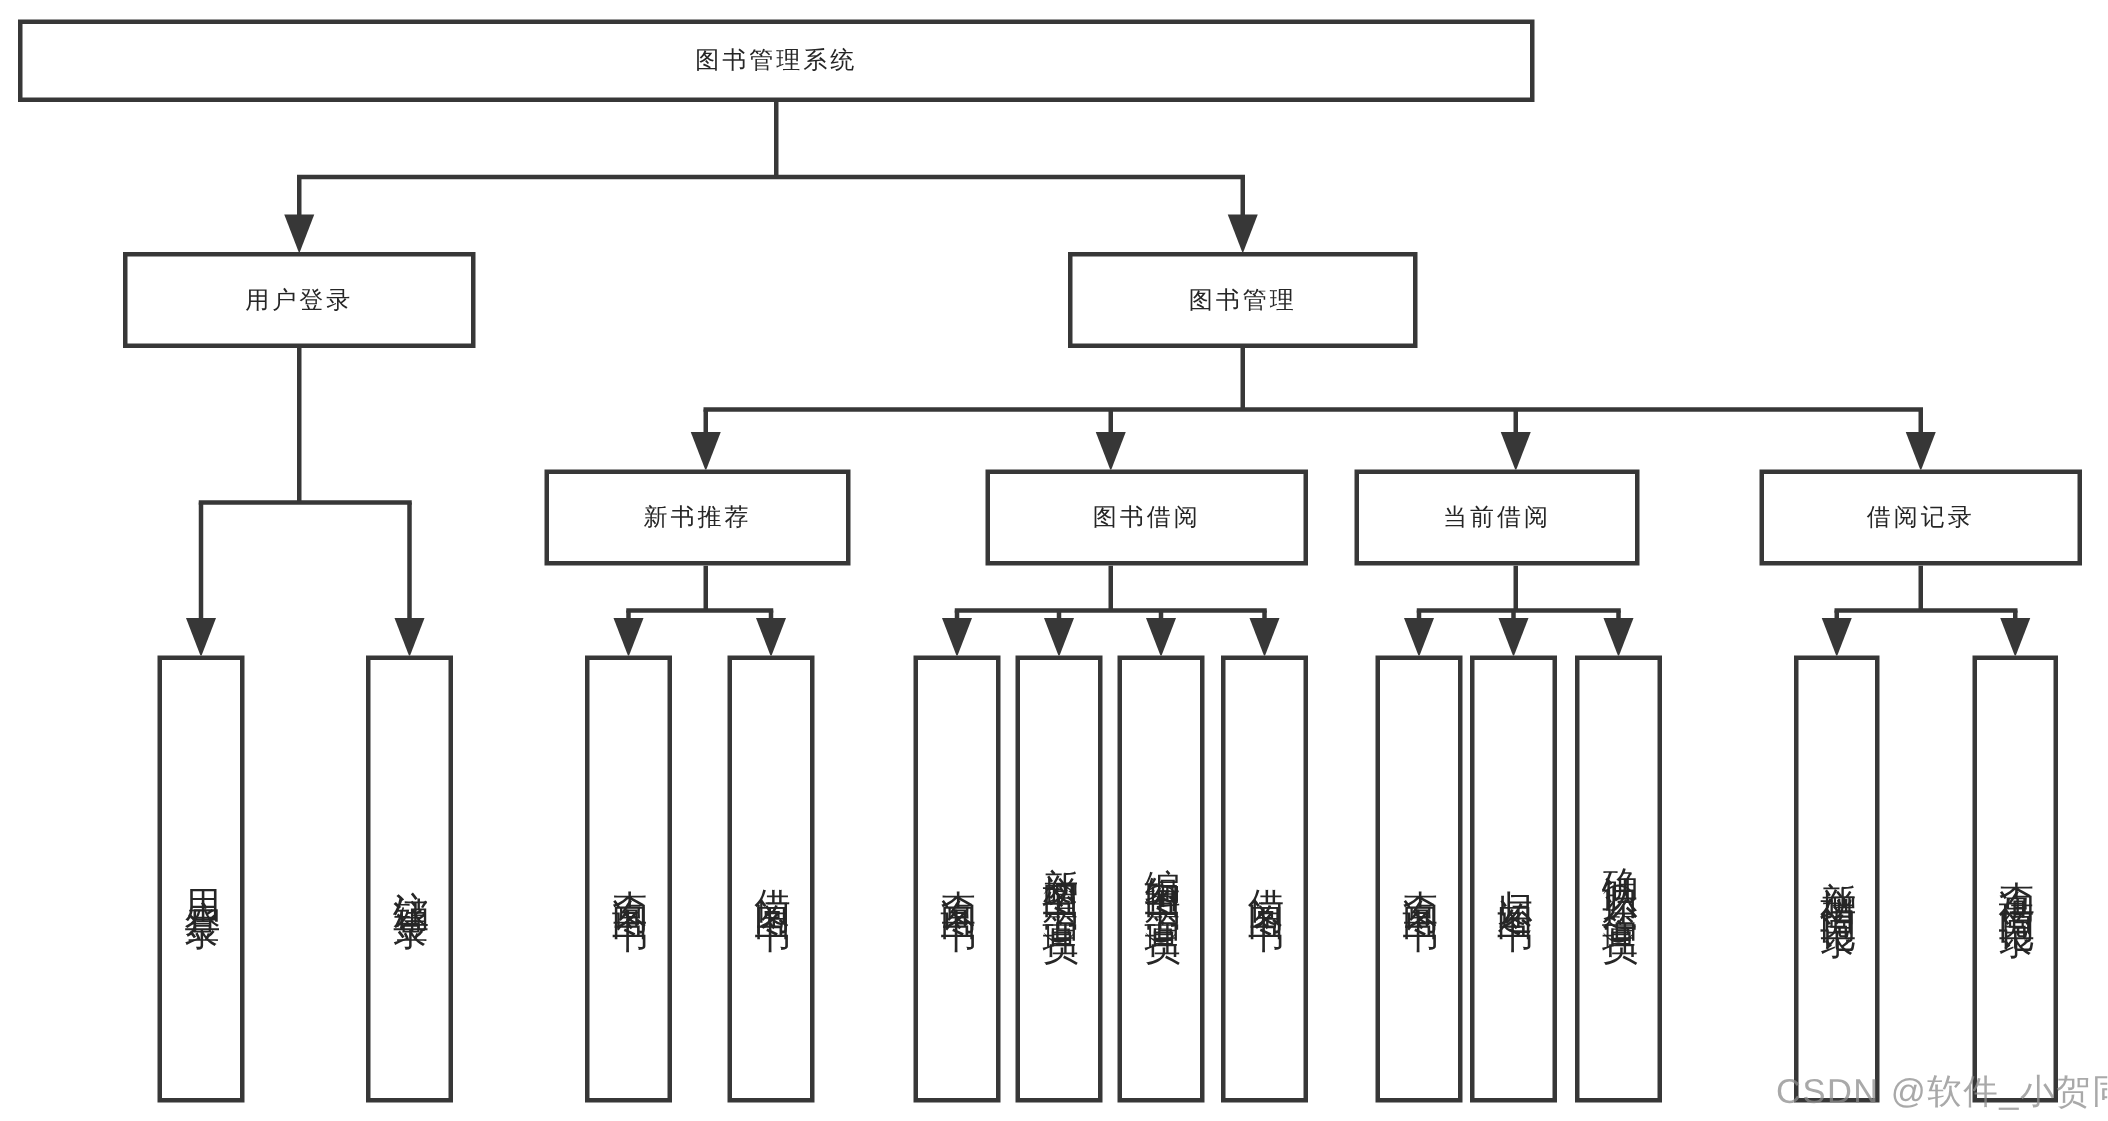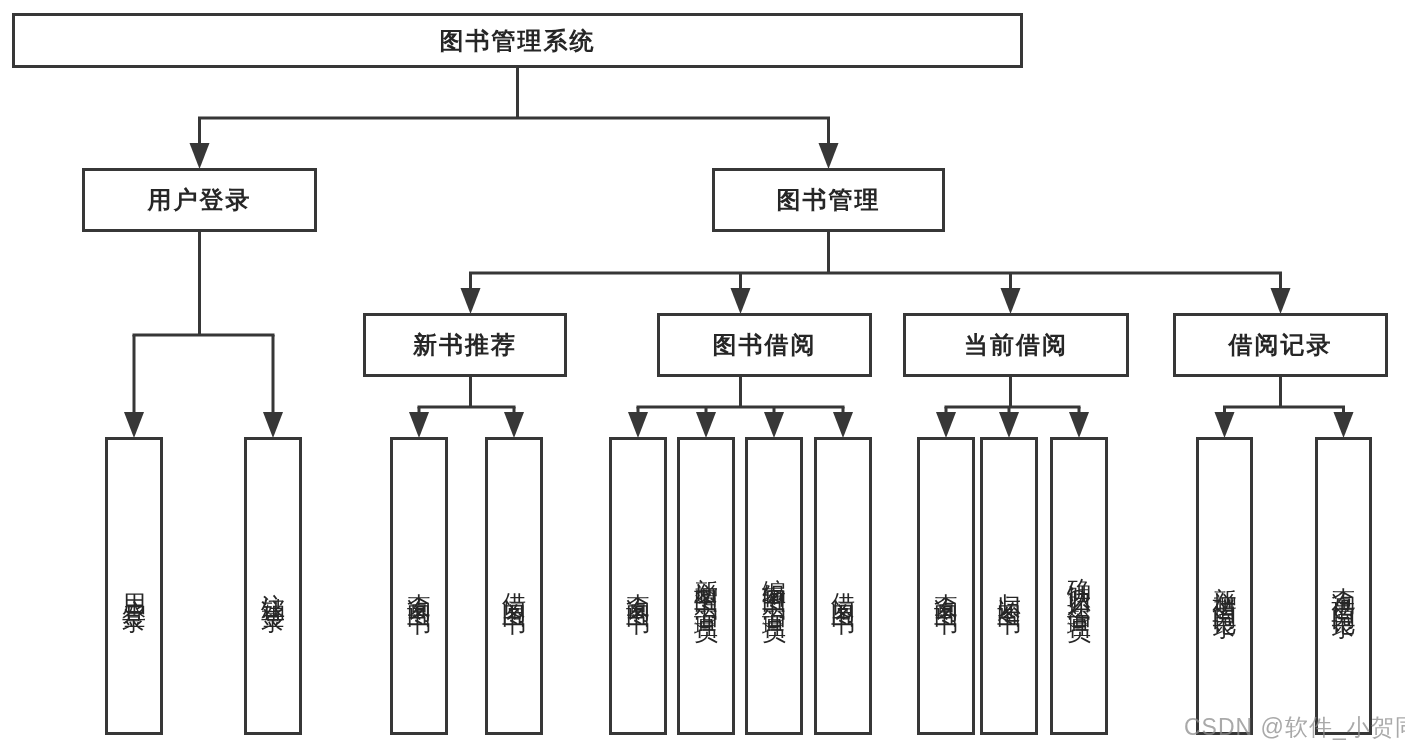--- a/index.html
+++ b/index.html
@@ -19,24 +19,23 @@
   .node {
     position: absolute;
     background: #ffffff;
     border: 3px solid #373737;
     display: flex;
     align-items: center;
     justify-content: center;
     color: #262626;
   }
   .node.h span {
-    font-size: 24px;
+    font-size: 16px;
     letter-spacing: 2px;
     white-space: nowrap;
-    font-weight: bold;
   }
   .node.v span {
     writing-mode: vertical-rl;
     text-orientation: mixed;
     font-size: 24px;
     letter-spacing: 6px;
     line-height: 1;
   }
   #watermark {
     position: absolute;
@@ -117,21 +116,21 @@
     </div>
     <div class="node h" style="left: 712px; top: 168px; width: 233px; height: 64px;">
       <span>图书管理</span>
     </div>
     <div class="node h" style="left: 363px; top: 313px; width: 204px; height: 64px;">
       <span>新书推荐</span>
     </div>
     <div class="node h" style="left: 633px; top: 313px; width: 215px; height: 64px; margin-left: 24px;">
       <span>图书借阅</span>
     </div>
-    <div class="node h" style="left: 903px; top: 313px; width: 226px; height: 64px;">
+    <div class="node h" style="left: 903px; top: 313px; width: 190px; height: 64px;">
       <span>当前借阅</span>
     </div>
     <div class="node h" style="left: 1173px; top: 313px; width: 215px; height: 64px;">
       <span>借阅记录</span>
     </div>
     <div class="node v" style="left: 105px; top: 437px; width: 58px; height: 298px;">
       <span>用户登录</span>
     </div>
     <div class="node v" style="left: 244px; top: 437px; width: 58px; height: 298px;">
       <span>注销登录</span>

